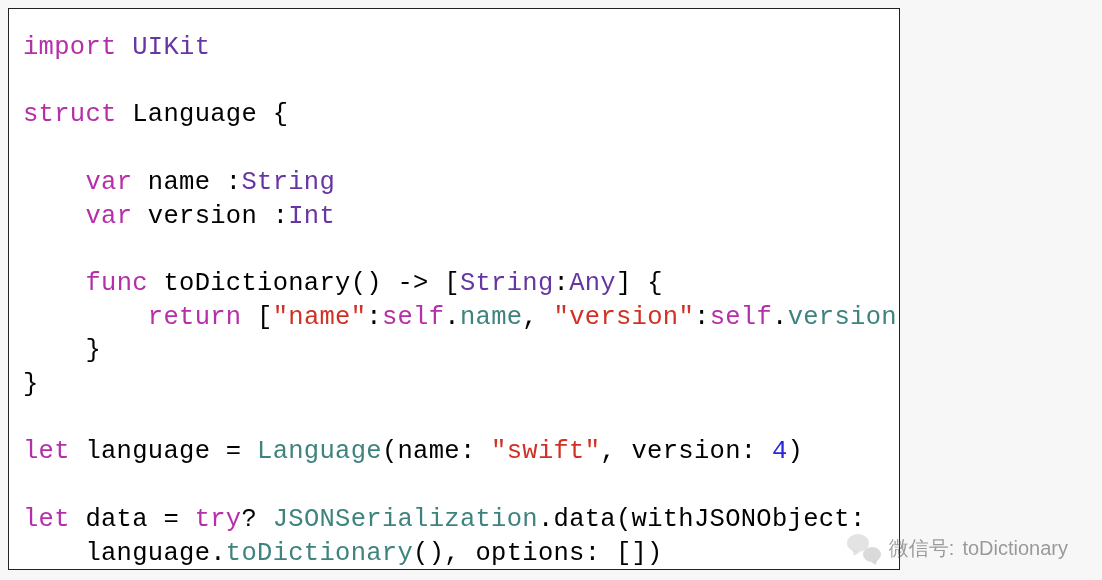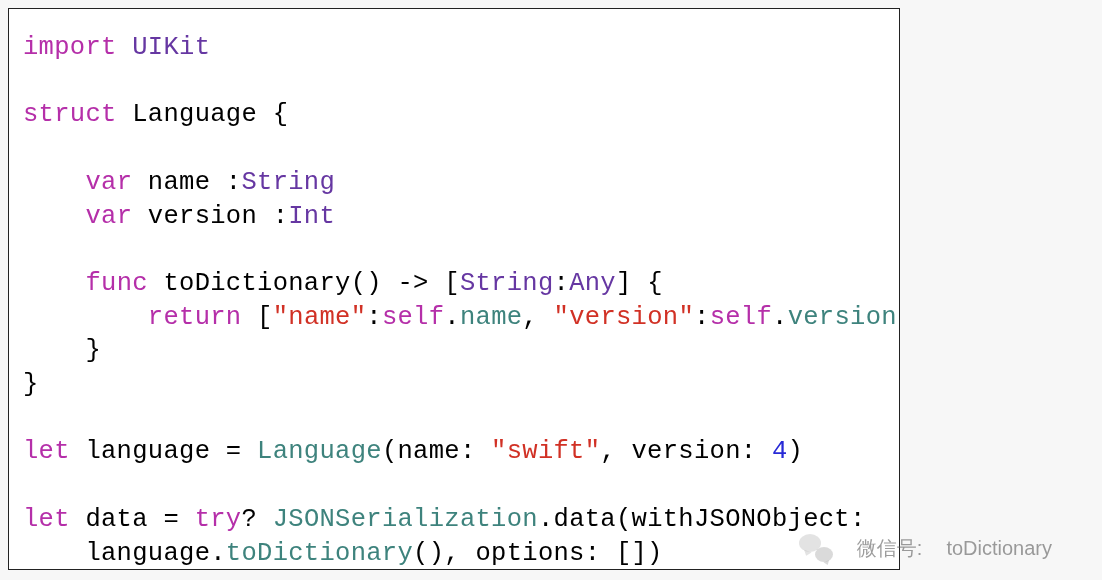--- a/index.html
+++ b/index.html
@@ -35,25 +35,25 @@
   .kw    { color: #b52fa9; }           
   .def   { color: #000000; }           
   .type  { color: #6637a2; }           
   .typeL { color: #3e837d; }           
   .prop  { color: #3e837d; }           
   .str   { color: #d13125; }           
   .num   { color: #2729d6; }           
 
   .watermark {
     position: absolute;
-    right: 50px;
+    right: 34px;
     bottom: 18px;
     display: flex;
     align-items: center;
-    gap: 24px;
+    gap: 8px;
     font-family: -apple-system, "PingFang SC", "Microsoft YaHei", sans-serif;
     font-size: 20px;
     color: #5c5c5c;
     opacity: 0.6;
     pointer-events: none;
   }
   .watermark .wechat-icon {
     width: 34px;
     height: 28px;
     position: relative;

